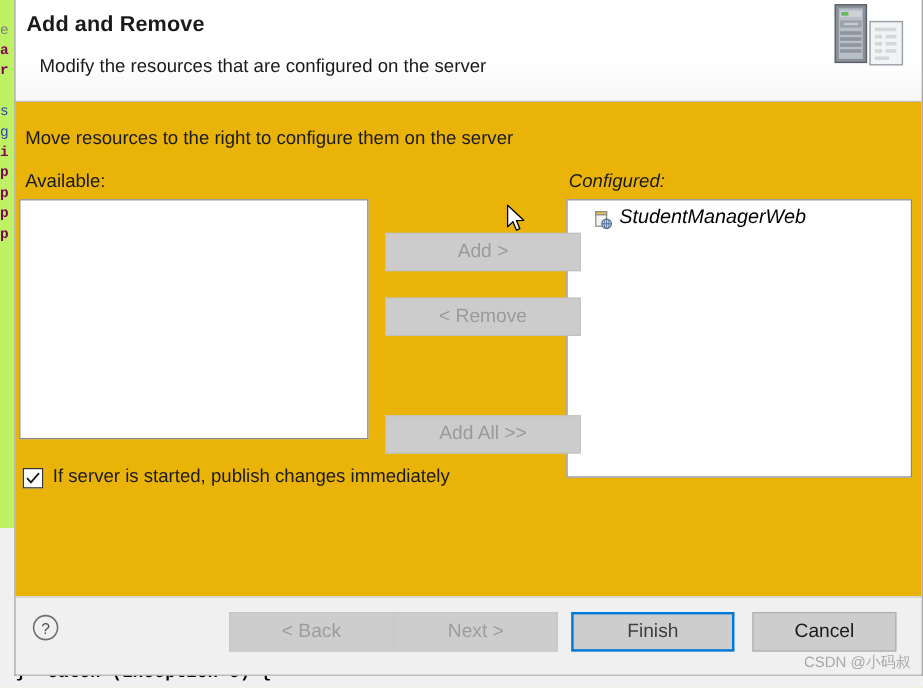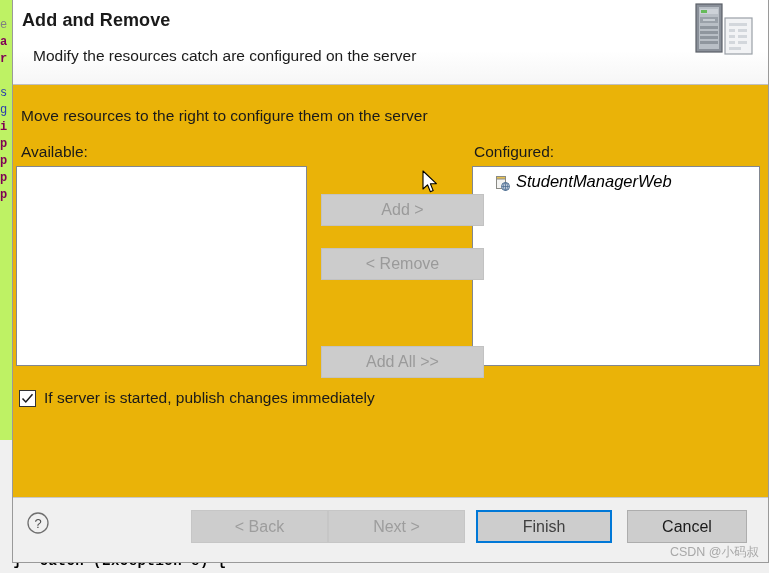--- a/index.html
+++ b/index.html
@@ -112,39 +112,39 @@
     font-size: 15.5px;
     color: #1a1a1a;
   }
   .col-label {
     position: absolute;
     font-size: 15.5px;
     color: #1a1a1a;
     text-align: center;
   }
   #label-available { left: 8px; top: 58px; }
-  #label-configured { left: 461px; top: 58px; }
+  #label-configured { left: 461px; top: 58px; font-style: italic; }
 
   .listbox {
     position: absolute;
     background: #ffffff;
     border: 1px solid #828790;
     box-sizing: border-box;
   }
   #list-available {
     left: 3px;
     top: 81px;
     width: 291px;
     height: 200px;
   }
   #list-configured {
     left: 459px;
     top: 81px;
     width: 288px;
-    height: 200px;
+    height: 232px;
   }
   .list-item {
     display: flex;
     align-items: center;
     gap: 6px;
     padding: 5px 0 0 21px;
     font-size: 16.5px;
     font-style: italic;
     color: #000000;
     white-space: nowrap;
@@ -284,21 +284,21 @@
 <span class="kw">p</span>
 <span class="kw">p</span></div>
 
   <div id="bg-code-bottom"><span>}  catch (Exception e) {</span></div>
 </div>
 
 <div id="dialog">
 
   <div id="dlg-header">
     <div id="dlg-title">Add and Remove</div>
-    <div id="dlg-subtitle">Modify the resources catch are configured on the server</div>
+    <div id="dlg-subtitle">Modify the resources that are configured on the server</div>
 
     <svg id="dlg-header-icon" viewBox="0 0 66 62">
 
       <rect x="4" y="3" width="26" height="48" fill="#8a9099" stroke="#5b6068" stroke-width="1.2"></rect>
       <rect x="7" y="6" width="20" height="42" fill="#b9bfc6"></rect>
       <rect x="8" y="8" width="18" height="5" fill="#cdd2d8"></rect>
       <rect x="9" y="9" width="6" height="3" fill="#66bb5a"></rect>
       <rect x="8" y="16" width="18" height="6" fill="#9aa1a9"></rect>
       <rect x="11" y="18" width="12" height="2" fill="#c6ccd2"></rect>
       <rect x="8" y="25" width="18" height="3" fill="#8f969e"></rect>

